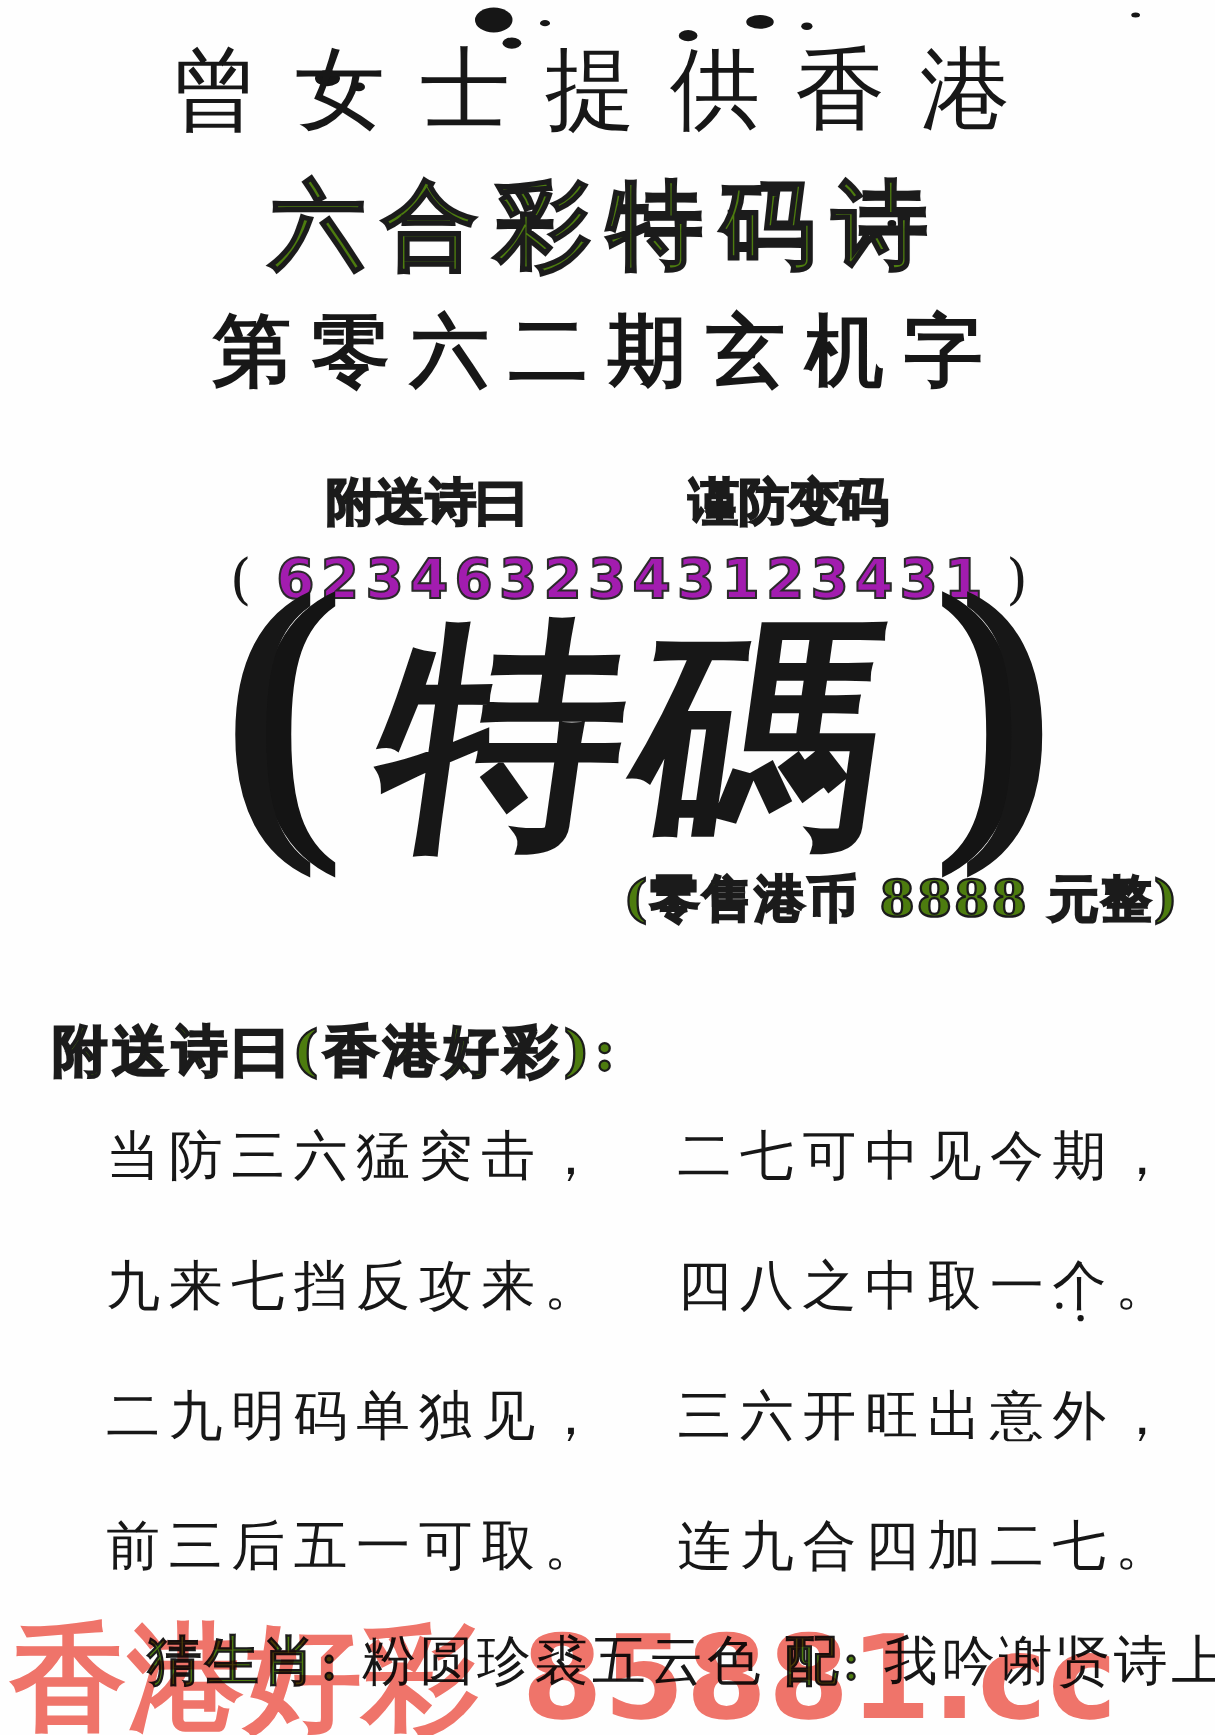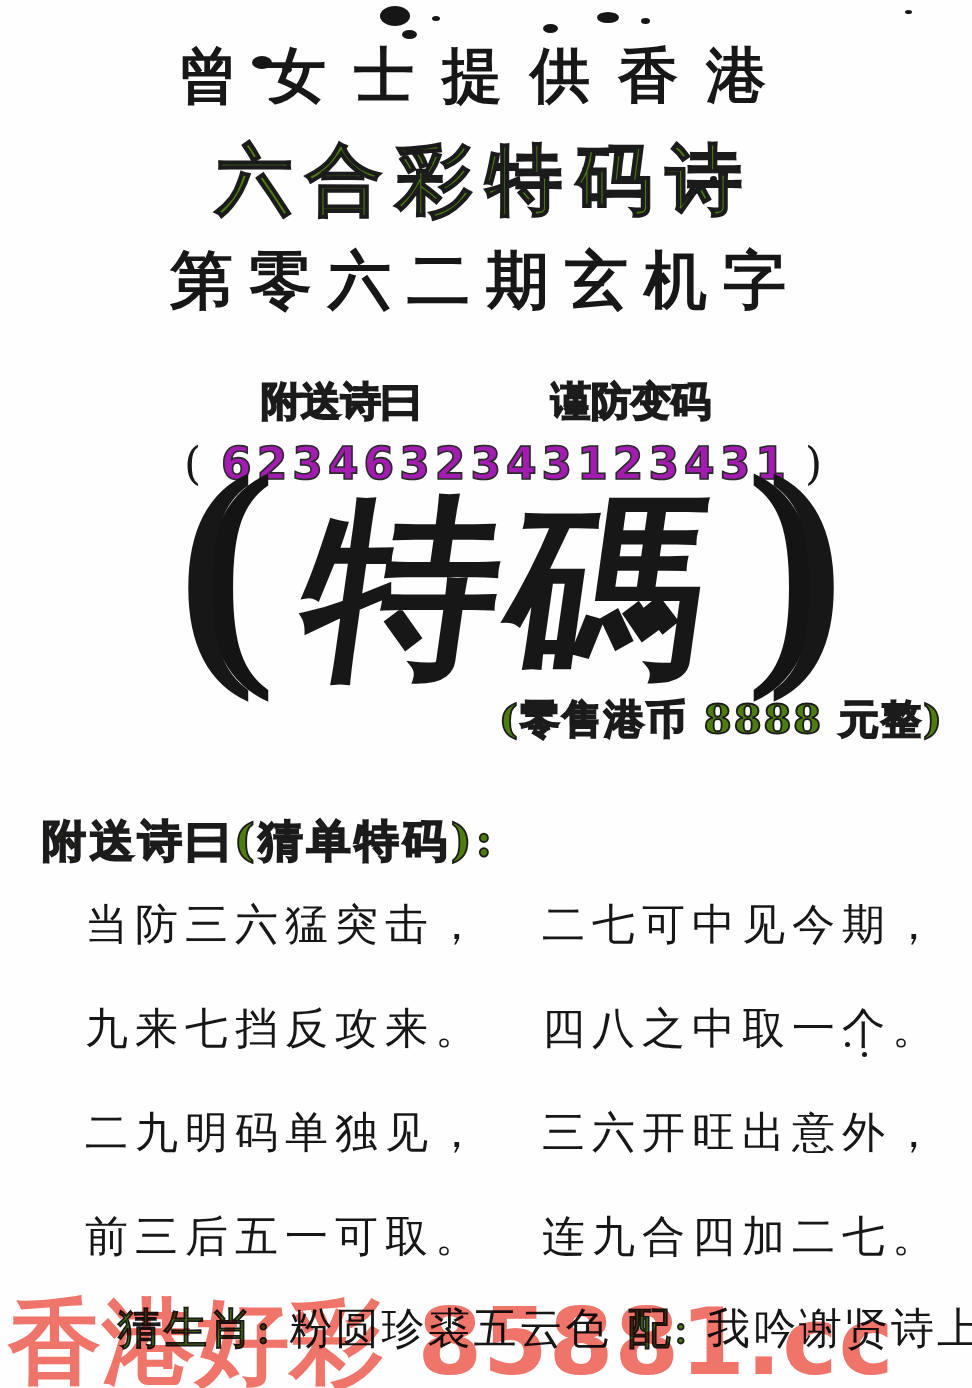--- a/index.html
+++ b/index.html
@@ -10,21 +10,21 @@
     overflow:hidden;
     font-family:"DejaVu Serif","Liberation Serif",serif;
     color:#171717;
   }
   .row{position:absolute;left:0;width:100%;text-align:center;white-space:nowrap;}
   .hollow{
     color:#4d7c0f;
     -webkit-text-stroke:1.8px #1b1b1b;
     text-shadow:0 0 1px #1b1b1b;
   }
-  .title1{top:36px;font-size:60px;font-weight:700;letter-spacing:28px;}
+  .title1{top:24px;font-size:72px;font-weight:400;letter-spacing:28px;}
   .title2{top:130px;font-size:76px;font-weight:700;letter-spacing:14px;}
   .issue{top:238px;font-size:63px;font-weight:700;letter-spacing:16px;}
   .notice{top:374px;display:flex;justify-content:center;gap:130px;font-size:40px;font-weight:700;}
   .codes{top:438px;font-size:44px;padding-left:40px;box-sizing:border-box;}
   .codes .paren{font-weight:400;color:#171717;letter-spacing:6px;}
   .codes .digits{
     font-family:"DejaVu Sans","Liberation Sans",sans-serif;
     font-weight:700;letter-spacing:5px;
     color:#a21caf;-webkit-text-stroke:1.6px #2a2a2a;text-shadow:0 0 1px #2a2a2a;
   }
@@ -99,21 +99,21 @@
   </div>
 
   <div class="row feature">
     <span class="open">(</span>
     <span class="chars">特碼</span>
     <span class="close">)</span>
   </div>
 
   <div class="row price hollow">(零售港币 8888 元整)</div>
 
-  <div class="poem-intro hollow">附送诗曰(猜单特码):</div>
+  <div class="poem-intro hollow">附送诗曰(香港好彩):</div>
 
   <div class="poem">
     <span class="line">当防三六猛突击，</span>
     <span class="line">二七可中见今期，</span>
     <span class="line">九来七挡反攻来。</span>
     <span class="line">四八之中取一个。</span>
     <span class="line">二九明码单独见，</span>
     <span class="line">三六开旺出意外，</span>
     <span class="line">前三后五一可取。</span>
     <span class="line">连九合四加二七。</span>

